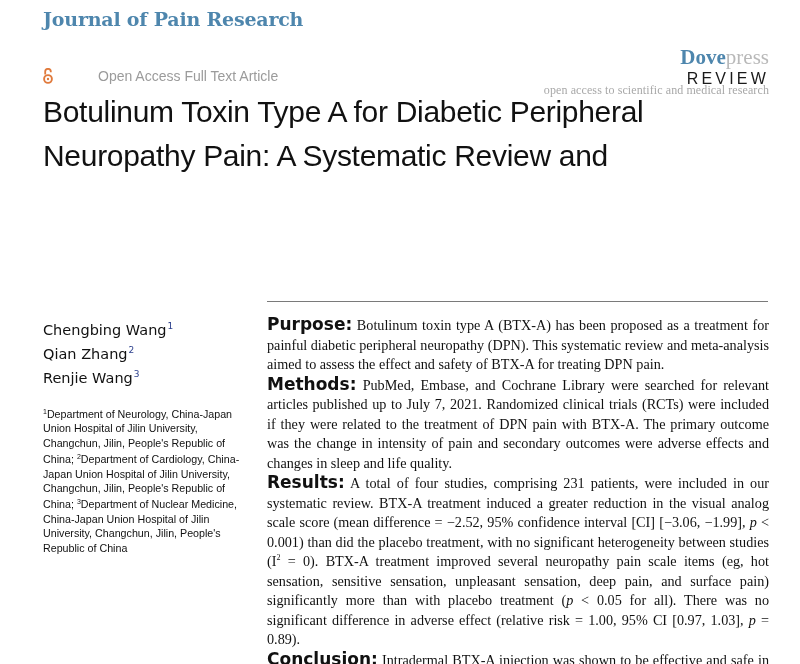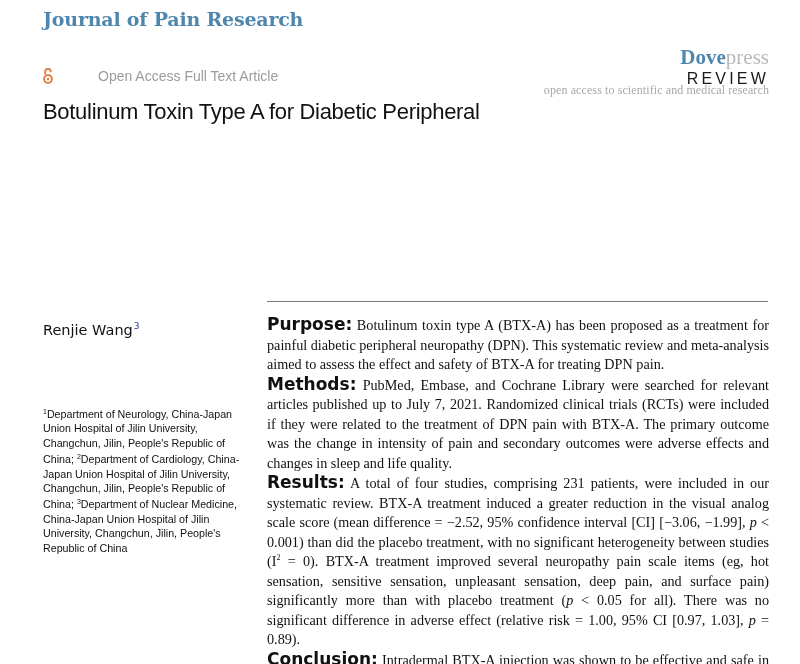--- a/index.html
+++ b/index.html
@@ -27,21 +27,21 @@
   }
 
   .article-type {
     right: 31px; top: 70px;
     font-family: "Liberation Sans", sans-serif; font-size: 16px; letter-spacing: 3.2px;
     color: #1a1a1a;
   }
 
   .article-title {
     left: 43px; top: 90px; width: 730px;
-    font-family: "Liberation Sans", sans-serif; font-size: 22px; line-height: 44px;
+    font-family: "Liberation Sans", sans-serif; font-size: 30px; line-height: 44px;
     color: #111111; letter-spacing: -0.3px;
   }
   .article-title div { white-space: nowrap; }
 
   .authors { left: 43px; top: 316px; font-family: "DejaVu Sans", sans-serif; font-size: 14.5px; line-height: 20px; color: #111; }
   .authors sup { color: #2b3f8c; font-size: 9px; vertical-align: 6px; margin-left: 1px; }
 
   .affiliations {
     left: 43px; top: 405px; width: 215px;
     font-family: "Liberation Sans", sans-serif; font-size: 10.7px; line-height: 14.4px; color: #111;
@@ -77,23 +77,26 @@
     <circle cx="5" cy="11" r="3.9" fill="none" stroke="#e07a3c" stroke-width="1.9"></circle>
     <circle cx="5" cy="11" r="1.2" fill="#e07a3c"></circle>
   </svg>
   <span class="label">Open Access Full Text Article</span>
 </div>
 
 <div class="abs article-type">REVIEW</div>
 
 <h1 class="abs article-title" style="margin:0;font-weight:normal;">
   <div>Botulinum Toxin Type A for Diabetic Peripheral</div>
+  <div>Neuropathy Pain: A Systematic Review and</div>
 </h1>
 
 <div class="abs authors">
+  <div><span>Chengbing Wang</span><sup>1</sup></div>
+  <div><span>Qian Zhang</span><sup>2</sup></div>
   <div><span>Renjie Wang</span><sup>3</sup></div>
 </div>
 
 <div class="abs affiliations"><sup>1</sup><span>Department of Neurology, China-Japan Union Hospital of Jilin University, Changchun, Jilin, People's Republic of China; </span><sup>2</sup><span>Department of Cardiology, China-Japan Union Hospital of Jilin University, Changchun, Jilin, People's Republic of China; </span><sup>3</sup><span>Department of Nuclear Medicine, China-Japan Union Hospital of Jilin University, Changchun, Jilin, People's Republic of China</span></div>
 
 <div class="abs divider"></div>
 
 <div class="abs abstract">
   <p><span class="heading">Purpose:</span><span> Botulinum toxin type A (BTX-A) has been proposed as a treatment for painful diabetic peripheral neuropathy (DPN). This systematic review and meta-analysis aimed to assess the effect and safety of BTX-A for treating DPN pain.</span></p>
   <p><span class="heading">Methods:</span><span> PubMed, Embase, and Cochrane Library were searched for relevant articles published up to July 7, 2021. Randomized clinical trials (RCTs) were included if they were related to the treatment of DPN pain with BTX-A. The primary outcome was the change in intensity of pain and secondary outcomes were adverse effects and changes in sleep and life quality.</span></p>

